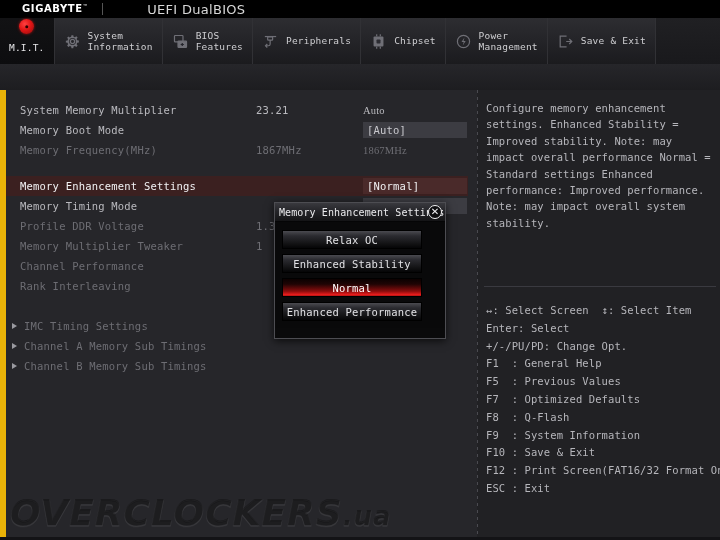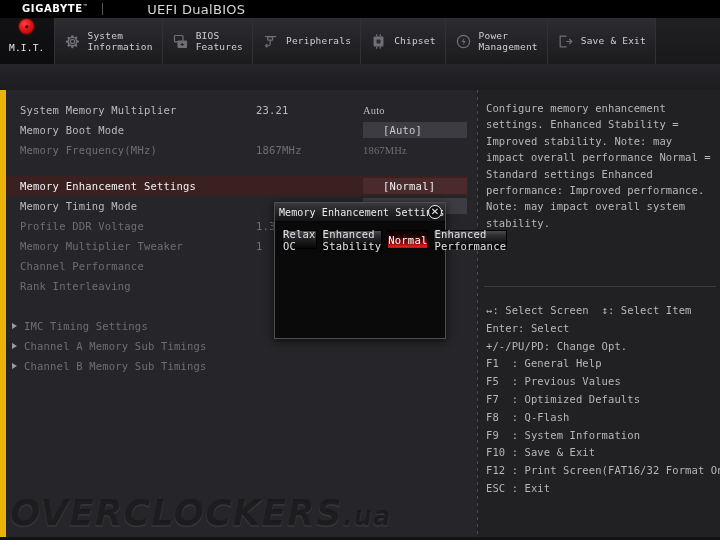--- a/index.html
+++ b/index.html
@@ -169,21 +169,21 @@
     background: #3b2020;
   }
 
   .val-box {
     position: absolute; left: 357px; top: 2px;
     min-width: 104px; height: 16px;
     background: #3c3c42;
     color: #c9c9ce;
     font-size: 10.5px;
     display: flex; align-items: center;
-    padding-left: 20px;
+    padding-left: 4px;
   }
   .val-box.on-hl { background: #4a2a2a; color: #f0f0f2; }
 
   .submenu .r-name { left: 18px; }
   .arrow {
     position: absolute; left: 6px; top: 50%;
     transform: translateY(-50%);
     width: 0; height: 0;
     border-left: 5px solid #9a9aa0;
     border-top: 3.5px solid transparent;
@@ -245,21 +245,21 @@
     background: #0d0d0f;
     border: 1.4px solid #f2f2f4;
     display: flex; align-items: center; justify-content: center;
     color: #f2f2f4;
     font-family: "DejaVu Sans", "Liberation Sans", sans-serif;
     font-size: 10px; font-weight: bold;
     line-height: 1;
   }
   .modal-body {
     padding: 8px 23px 7px 7px;
-    display: flex; flex-direction: row; gap: 5px;
+    display: flex; flex-direction: column; gap: 5px;
     background: #09090a;
   }
   .opt {
     height: 19px;
     display: flex; align-items: center; justify-content: center;
     font-size: 10.5px;
     color: #e2e2e5;
     letter-spacing: 0.2px;
     background: linear-gradient(180deg,#4a4a50 0%, #2b2b30 28%, #141416 72%, #050506 100%);
     border: 1px solid #000;

